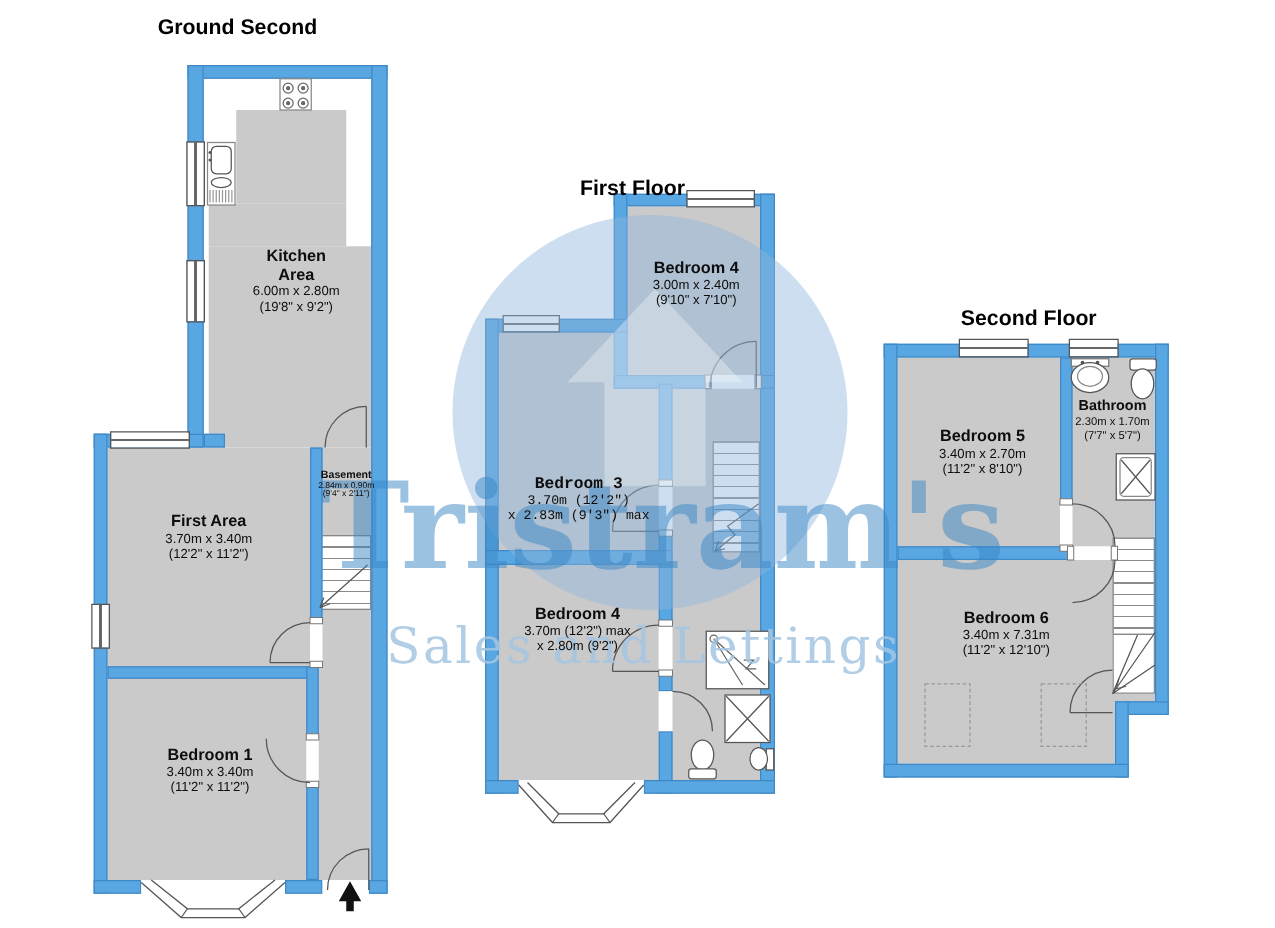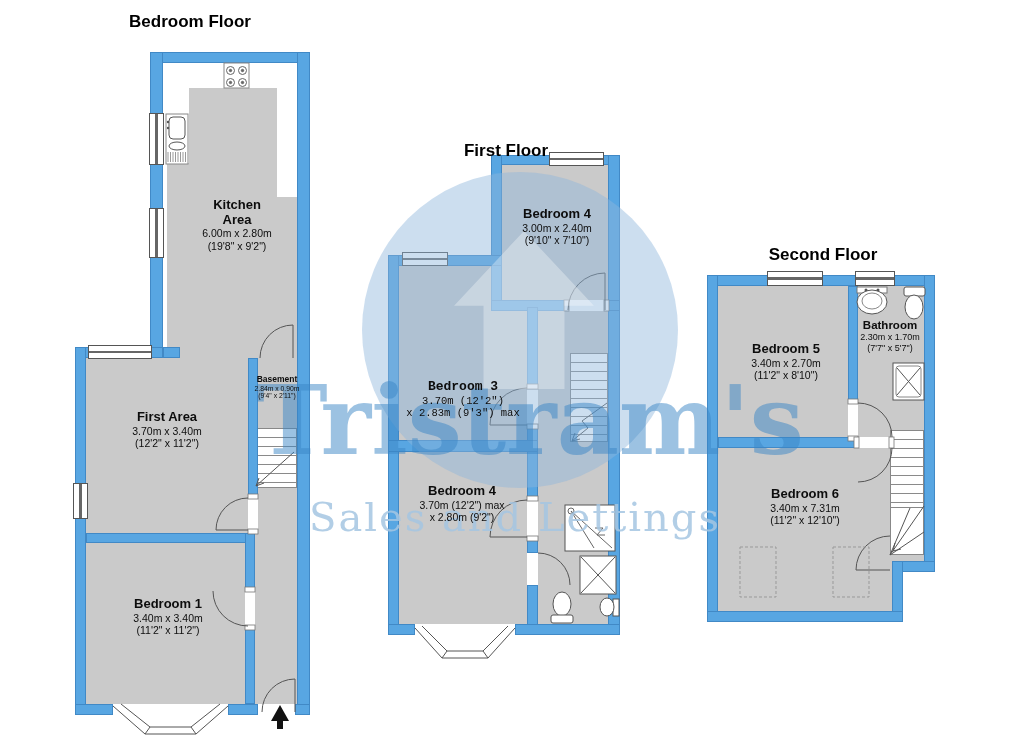--- a/index.html
+++ b/index.html
@@ -37,21 +37,21 @@
             font-family:"DejaVu Serif",serif;font-size:40px;letter-spacing:2px;
             color:rgba(164,197,226,0.85);z-index:7;pointer-events:none;}
   .in-label{position:absolute;left:270px;top:729px;width:20px;text-align:center;
             font-weight:bold;font-size:9px;color:#000;z-index:10;margin-top:16px;}
 </style>
 </head>
 <body>
 
 <div id="canvas">
 
-  <div class="title" style="left:100px;top:12px;width:180px;">Bedroom Floor</div>
+  <div class="title" style="left:100px;top:12px;width:180px;">Ground Second</div>
 
   <div class="whitefloor" style="left:163px;top:63px;width:134px;height:295px;"></div>
   <div class="floor" style="left:189px;top:88px;width:88px;height:75px;"></div>
   <div class="floor" style="left:167px;top:163px;width:110px;height:34px;"></div>
   <div class="floor" style="left:167px;top:197px;width:130px;height:161px;"></div>
   <div class="floor" style="left:86px;top:358px;width:211px;height:346px;"></div>
 
   <div class="wall" style="left:150px;top:52px;width:160px;height:11px;"></div>
   <div class="wall" style="left:150px;top:52px;width:13px;height:306px;"></div>
   <div class="wall" style="left:297px;top:52px;width:13px;height:663px;"></div>

